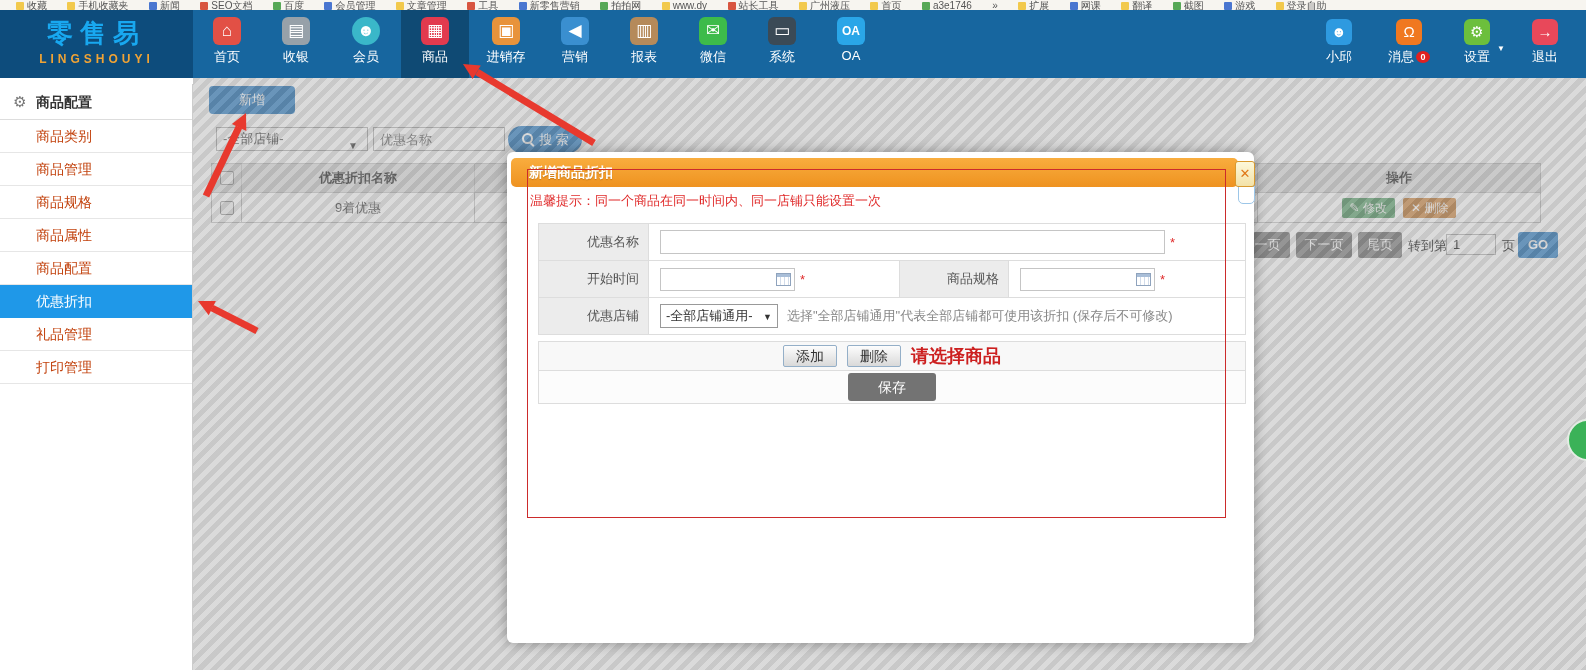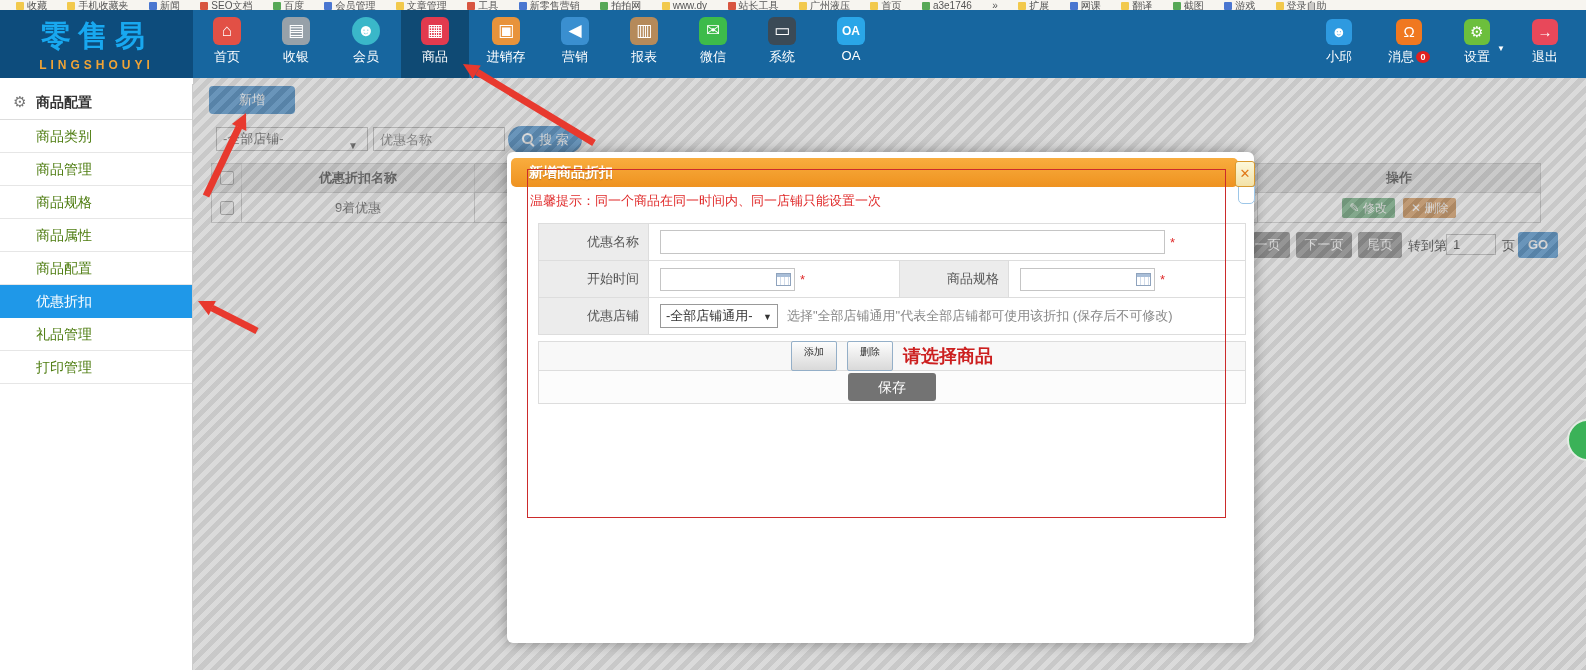--- a/index.html
+++ b/index.html
@@ -9,36 +9,36 @@
   .bm-bar{position:absolute;left:0;top:0;width:1586px;height:10px;background:#f7f5f0;overflow:hidden;white-space:nowrap;}
   .bm-item{display:inline-block;font-size:10px;line-height:13px;color:#555;margin-left:16px;transform:translateY(-5px);}
   .bm-item .fav{display:inline-block;width:8px;height:8px;border-radius:1px;background:#f2c94c;margin-right:3px;vertical-align:-1px;}
   .bm-item:nth-child(3n) .fav{background:#4a76d0;}
   .bm-item:nth-child(4n) .fav{background:#d85540;}
   .bm-item:nth-child(5n) .fav{background:#57a857;}
 
   
   .navbar{position:absolute;left:0;top:10px;width:1586px;height:68px;background:#17669f;}
   .logo{position:absolute;left:0;top:0;width:193px;height:68px;background:#0d4c7c;text-align:center;}
-  .logo-title{margin-top:6px;font-size:30px;font-weight:bold;color:#18a8f0;letter-spacing:7px;}
+  .logo-title{margin-top:6px;font-size:26px;font-weight:bold;color:#18a8f0;letter-spacing:7px;}
   .logo-sub{font-size:12px;font-weight:bold;color:#f0a335;letter-spacing:4px;margin-top:1px;}
   .nav-item{position:absolute;top:0;width:68px;height:68px;text-align:center;cursor:pointer;}
   .nav-item.active{background:#0f4a74;}
   .nav-ico{display:inline-block;margin-top:7px;width:28px;height:28px;line-height:28px;border-radius:6px;color:#fff;font-size:17px;text-align:center;}
   .nav-label{display:block;color:#fff;font-size:13px;margin-top:3px;}
   .nav-right{position:absolute;top:0;width:60px;height:68px;text-align:center;cursor:pointer;}
   .nav-right .nav-ico{width:26px;height:26px;line-height:26px;margin-top:9px;font-size:15px;}
   .badge{display:inline-block;min-width:12px;height:12px;line-height:12px;border-radius:50%;background:#e02020;color:#fff;font-size:9px;font-weight:bold;margin-left:2px;padding:0 1px;vertical-align:1px;}
   .nav-caret{position:absolute;right:2px;top:34px;color:#fff;font-size:8px;}
 
   
   .sidebar{position:absolute;left:0;top:84px;width:193px;height:592px;background:#fff;border-right:1px solid #ccc;box-sizing:border-box;}
   .sb-header{height:35px;line-height:35px;border-bottom:1px solid #ddd;font-size:14px;font-weight:bold;color:#333;}
   .sb-gear{display:inline-block;width:20px;text-align:center;color:#777;font-size:15px;margin:0 6px 0 10px;}
-  .sb-item{height:32px;line-height:32px;border-bottom:1px solid #e6e6e6;font-size:14px;color:#4d7c0f;padding-left:36px;cursor:pointer;}
+  .sb-item{height:32px;line-height:32px;border-bottom:1px solid #e6e6e6;font-size:14px;color:#c2410c;padding-left:36px;cursor:pointer;}
   .sb-item.active{background:#1f98e8;color:#fff;border-bottom-color:#1f98e8;}
 
   
   .btn-add{position:absolute;left:209px;top:86px;width:86px;height:28px;background:#3c87c7;border-radius:4px;color:#fff;font-size:13px;text-align:center;line-height:28px;cursor:pointer;}
   .flt-select{position:absolute;left:216px;top:127px;width:152px;height:24px;box-sizing:border-box;border:1px solid #b5b5b5;background:#fff;font-size:13px;color:#555;line-height:22px;padding-left:6px;cursor:pointer;}
   .flt-select .arr{position:absolute;right:9px;top:0;font-size:10px;color:#555;}
   .flt-input{position:absolute;left:373px;top:127px;width:132px;height:24px;box-sizing:border-box;border:1px solid #b5b5b5;font-size:13px;color:#333;padding:0 6px;}
   .btn-search{position:absolute;left:508px;top:126px;width:74px;height:27px;background:#3c87c7;border-radius:14px;color:#fff;font-size:13px;text-align:center;line-height:27px;cursor:pointer;}
   .mag{position:relative;display:inline-block;width:14px;height:14px;vertical-align:-2px;margin-right:4px;}
   .mag::before{content:"";position:absolute;left:1px;top:1px;width:7px;height:7px;border:2px solid #fff;border-radius:50%;}
@@ -89,22 +89,22 @@
   .inp-date{width:135px;height:23px;padding-right:20px;}
   .cal{position:absolute;right:4px;top:5px;width:15px;height:13px;border:1px solid #8fa3bd;box-sizing:border-box;cursor:pointer;
     background-color:#fff;background-image:linear-gradient(#a9bed8 0 3px,rgba(0,0,0,0) 3px),repeating-linear-gradient(90deg,rgba(0,0,0,0) 0 3px,#d2dcea 3px 4px);}
   .m-select{position:relative;width:118px;height:24px;box-sizing:border-box;border:1px solid #999;background:#fff;
     font-size:13px;color:#333;line-height:22px;padding-left:5px;cursor:pointer;}
   .m-select .arr{position:absolute;right:5px;top:1px;font-size:9px;color:#333;}
   .m-hint{font-size:13px;color:#888;margin-left:9px;}
 
   .m-prodrow{position:absolute;left:31px;top:189px;width:708px;height:30px;box-sizing:border-box;background:#f8f8f8;
     border:1px solid #ddd;display:flex;align-items:center;justify-content:center;gap:10px;}
-  .btn-gray{height:30px;line-height:20px;padding:0 12px;box-sizing:border-box;border:1px solid #94afc8;border-radius:2px;
-    background:linear-gradient(#fdfdfd,#d9d9d9);font-size:10px;color:#333;cursor:pointer;}
+  .btn-gray{height:22px;line-height:20px;padding:0 12px;box-sizing:border-box;border:1px solid #94afc8;border-radius:2px;
+    background:linear-gradient(#fdfdfd,#d9d9d9);font-size:14px;color:#333;cursor:pointer;}
   .sel-hint{font-size:18px;font-weight:bold;color:#cc1f1f;}
   .m-saverow{position:absolute;left:31px;top:219px;width:708px;height:33px;box-sizing:border-box;background:#fcfcfc;
     border:1px solid #ddd;border-top:none;display:flex;align-items:center;justify-content:center;}
   .btn-save{width:88px;height:28px;line-height:28px;background:#737373;border-radius:3px;color:#fff;font-size:14px;text-align:center;cursor:pointer;}
 
   
   .float-chat{position:absolute;left:1567px;top:419px;width:42px;height:42px;border-radius:50%;background:#3bb258;
     border:2px solid #e4ece4;box-sizing:border-box;z-index:65;cursor:pointer;}
   .arrows{position:absolute;left:0;top:0;z-index:70;pointer-events:none;}
 </style>

